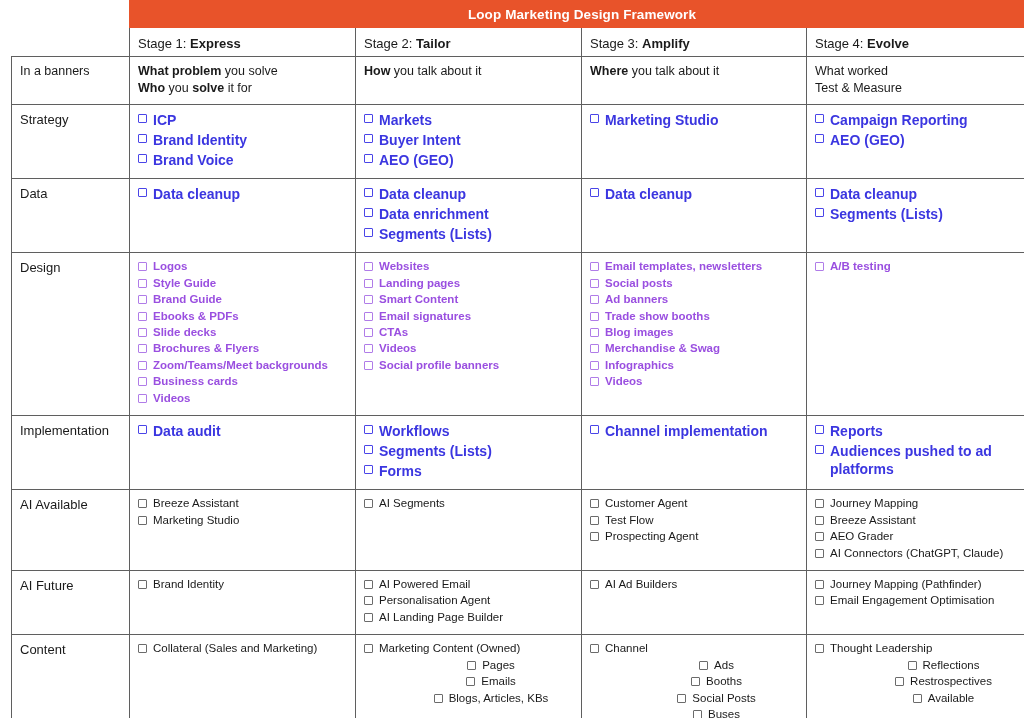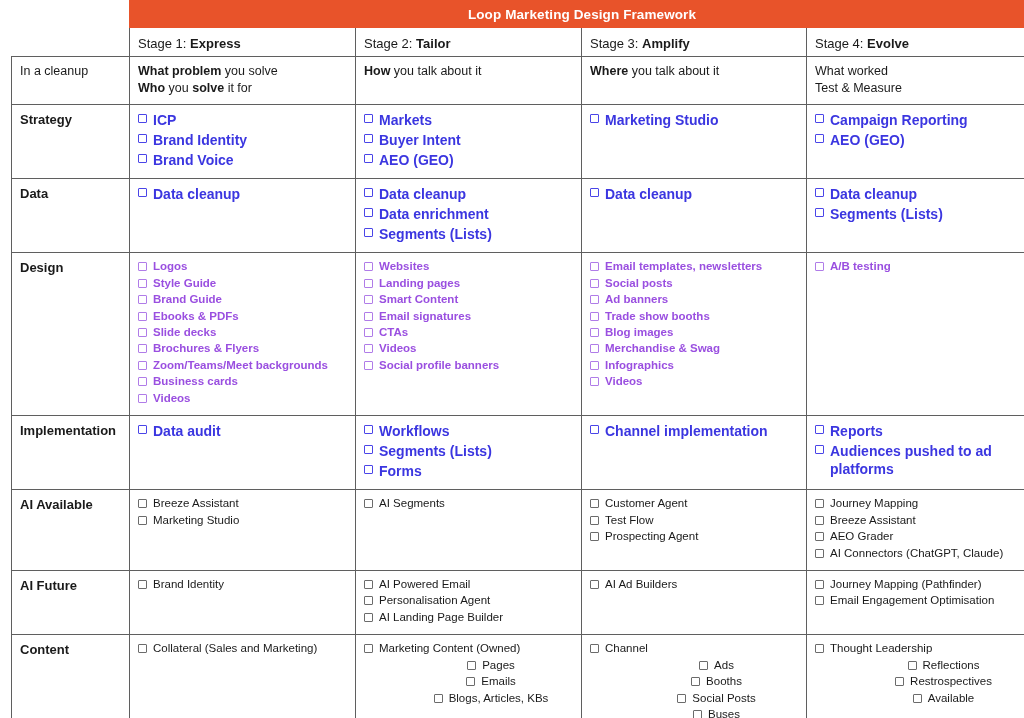--- a/index.html
+++ b/index.html
@@ -68,21 +68,21 @@
     font-size: 13px;
   }
   tr.stage-head td.blank {
     border-top: none;
     border-left: none;
     border-right: 1px solid #5f5f5f;
   }
   .stage-label b { font-weight: bold; }
 
   td.rowlabel { font-size: 12.5px; color: #1a1a1a; }
-  td.rowlabel.strong { font-weight: bold; font-size: 13px; }
+  td.rowlabel.strong { font-weight: normal; font-size: 13px; }
 
   .nutshell-line { display:block; }
 
   
   ul.cl { list-style: none; margin: 0; padding: 0; }
   ul.cl li {
     display: flex;
     align-items: flex-start;
     gap: 6px;
     margin: 0 0 1.5px 0;
@@ -128,21 +128,21 @@
       <tr class="stage-head">
         <td class="blank"></td>
         <td class="stage-label"><span>Stage 1:</span> <b>Express</b></td>
         <td class="stage-label"><span>Stage 2:</span> <b>Tailor</b></td>
         <td class="stage-label"><span>Stage 3:</span> <b>Amplify</b></td>
         <td class="stage-label"><span>Stage 4:</span> <b>Evolve</b></td>
       </tr>
 
 
       <tr>
-        <td class="rowlabel">In a cleanup</td>
+        <td class="rowlabel">In a banners</td>
         <td>
           <span class="nutshell-line"><b>What problem</b><span> you solve</span></span>
           <span class="nutshell-line"><b>Who</b><span> you </span><b>solve</b><span> it for</span></span>
         </td>
         <td>
           <span class="nutshell-line"><b>How</b><span> you talk about it</span></span>
         </td>
         <td>
           <span class="nutshell-line"><b>Where</b><span> you talk about it</span></span>
         </td>

